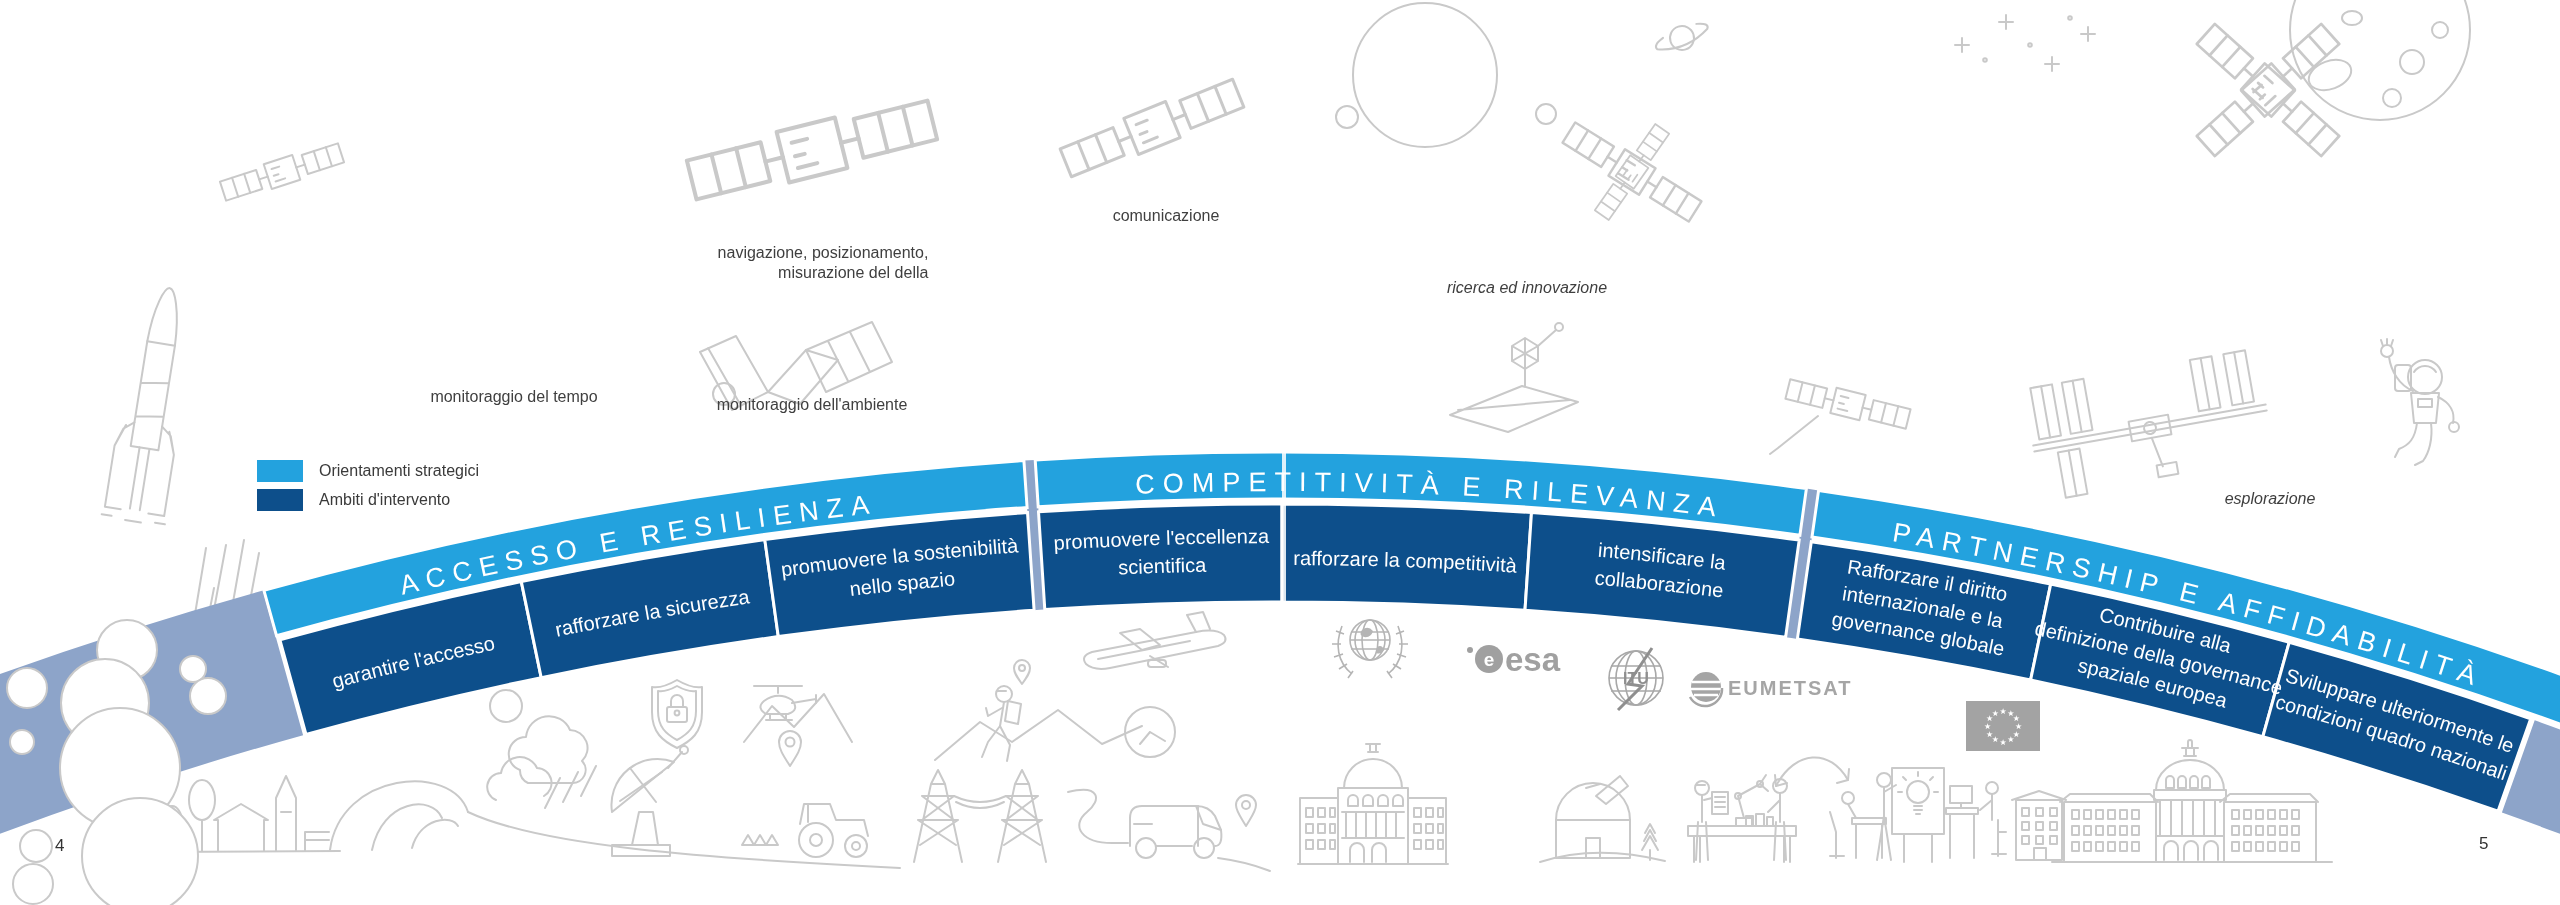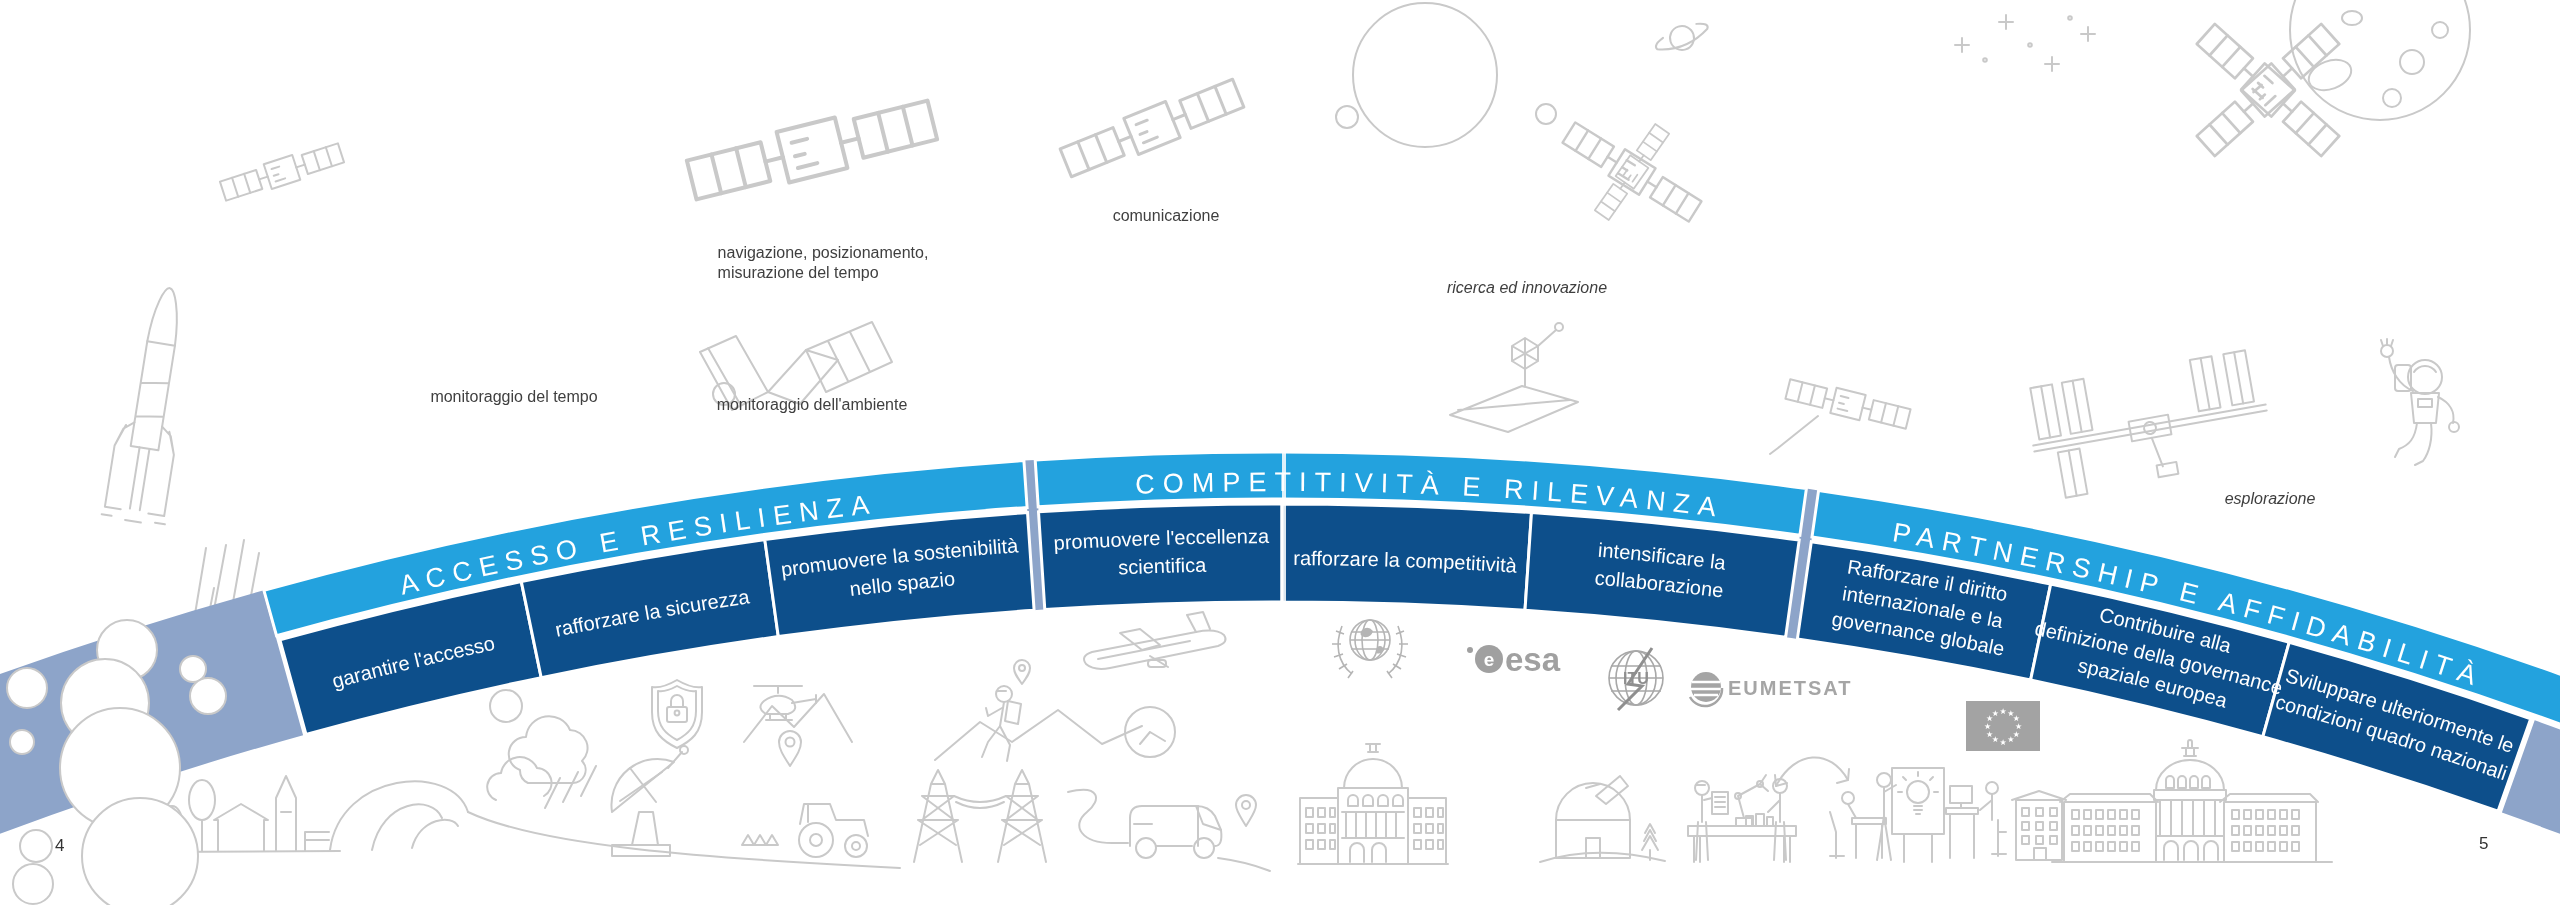--- a/index.html
+++ b/index.html
@@ -1,20 +1,20 @@
 <!DOCTYPE html>
 <html><head>
 <meta charset="utf-8">
 <style>
   html,body{margin:0;padding:0;background:#fff;}
   .canvas{position:relative;width:2560px;height:905px;background:#ffffff;overflow:hidden;
           font-family:"Liberation Sans",sans-serif;}
   .canvas svg{position:absolute;left:0;top:0;}
   .la{fill:none;stroke:#c9c9c9;stroke-width:2;stroke-linecap:round;stroke-linejoin:round;}
-  .cap{position:absolute;transform:translateX(-50%);text-align:left;font-size:16px;
+  .cap{position:absolute;transform:translateX(-50%);text-align:right;font-size:16px;
        line-height:1.25;color:#3f3f3f;white-space:pre-line;}
   .legend{position:absolute;left:257px;top:460px;}
   .legend-row{display:flex;align-items:center;margin-bottom:7px;}
   .legend-swatch{width:46px;height:22px;margin-right:16px;flex:0 0 auto;}
   .legend-label{font-size:16px;color:#3a3a3a;}
   .pagenum{position:absolute;font-size:17px;color:#333;}
   .arc-title{font-size:27px;letter-spacing:8px;fill:#ffffff;text-anchor:middle;}
   .arc-seg-label{font-size:20px;fill:#ffffff;text-anchor:middle;}
   .esa-e{font-size:19px;font-weight:bold;fill:#ffffff;text-anchor:middle;}
   .esa-word{font-size:33px;font-weight:bold;fill:#a0a0a0;}
@@ -477,24 +477,34 @@
       <circle cx="27" cy="688" r="20"></circle>
       <circle cx="22" cy="742" r="12"></circle>
       <circle cx="105" cy="703" r="44"></circle>
       <circle cx="120" cy="768" r="60"></circle>
       <circle cx="36" cy="846" r="16"></circle>
       <circle cx="33" cy="884" r="20"></circle>
       <circle cx="140" cy="856" r="58"></circle>
     </g>
   </svg>
 
+  <div class="legend">
+    <div class="legend-row">
+      <span class="legend-swatch" style="background: rgb(35, 162, 222);"></span>
+      <span class="legend-label">Orientamenti strategici</span>
+    </div>
+    <div class="legend-row">
+      <span class="legend-swatch" style="background: rgb(13, 79, 139);"></span>
+      <span class="legend-label">Ambiti d'intervento</span>
+    </div>
+  </div>
 
   <div class="cap" style="left:514px;top:347px;margin-top:40px;">monitoraggio del tempo</div>
   <div class="cap" style="left:823px;top:243px;">navigazione, posizionamento,
-misurazione del tempo</div>
+misurazione del della</div>
   <div class="cap" style="left:812px;top:395px;">monitoraggio dell'ambiente</div>
   <div class="cap" style="left:1166px;top:206px;">comunicazione</div>
   <div class="cap" style="left:1527px;top:278px;font-style:italic;">ricerca ed innovazione</div>
   <div class="cap" style="left:2270px;top:489px;font-style:italic;">esplorazione</div>
 
   <div class="pagenum" style="left:55px;top:836px;">4</div>
   <div class="pagenum" style="left:2479px;top:834px;">5</div>
 
 </div>
 

